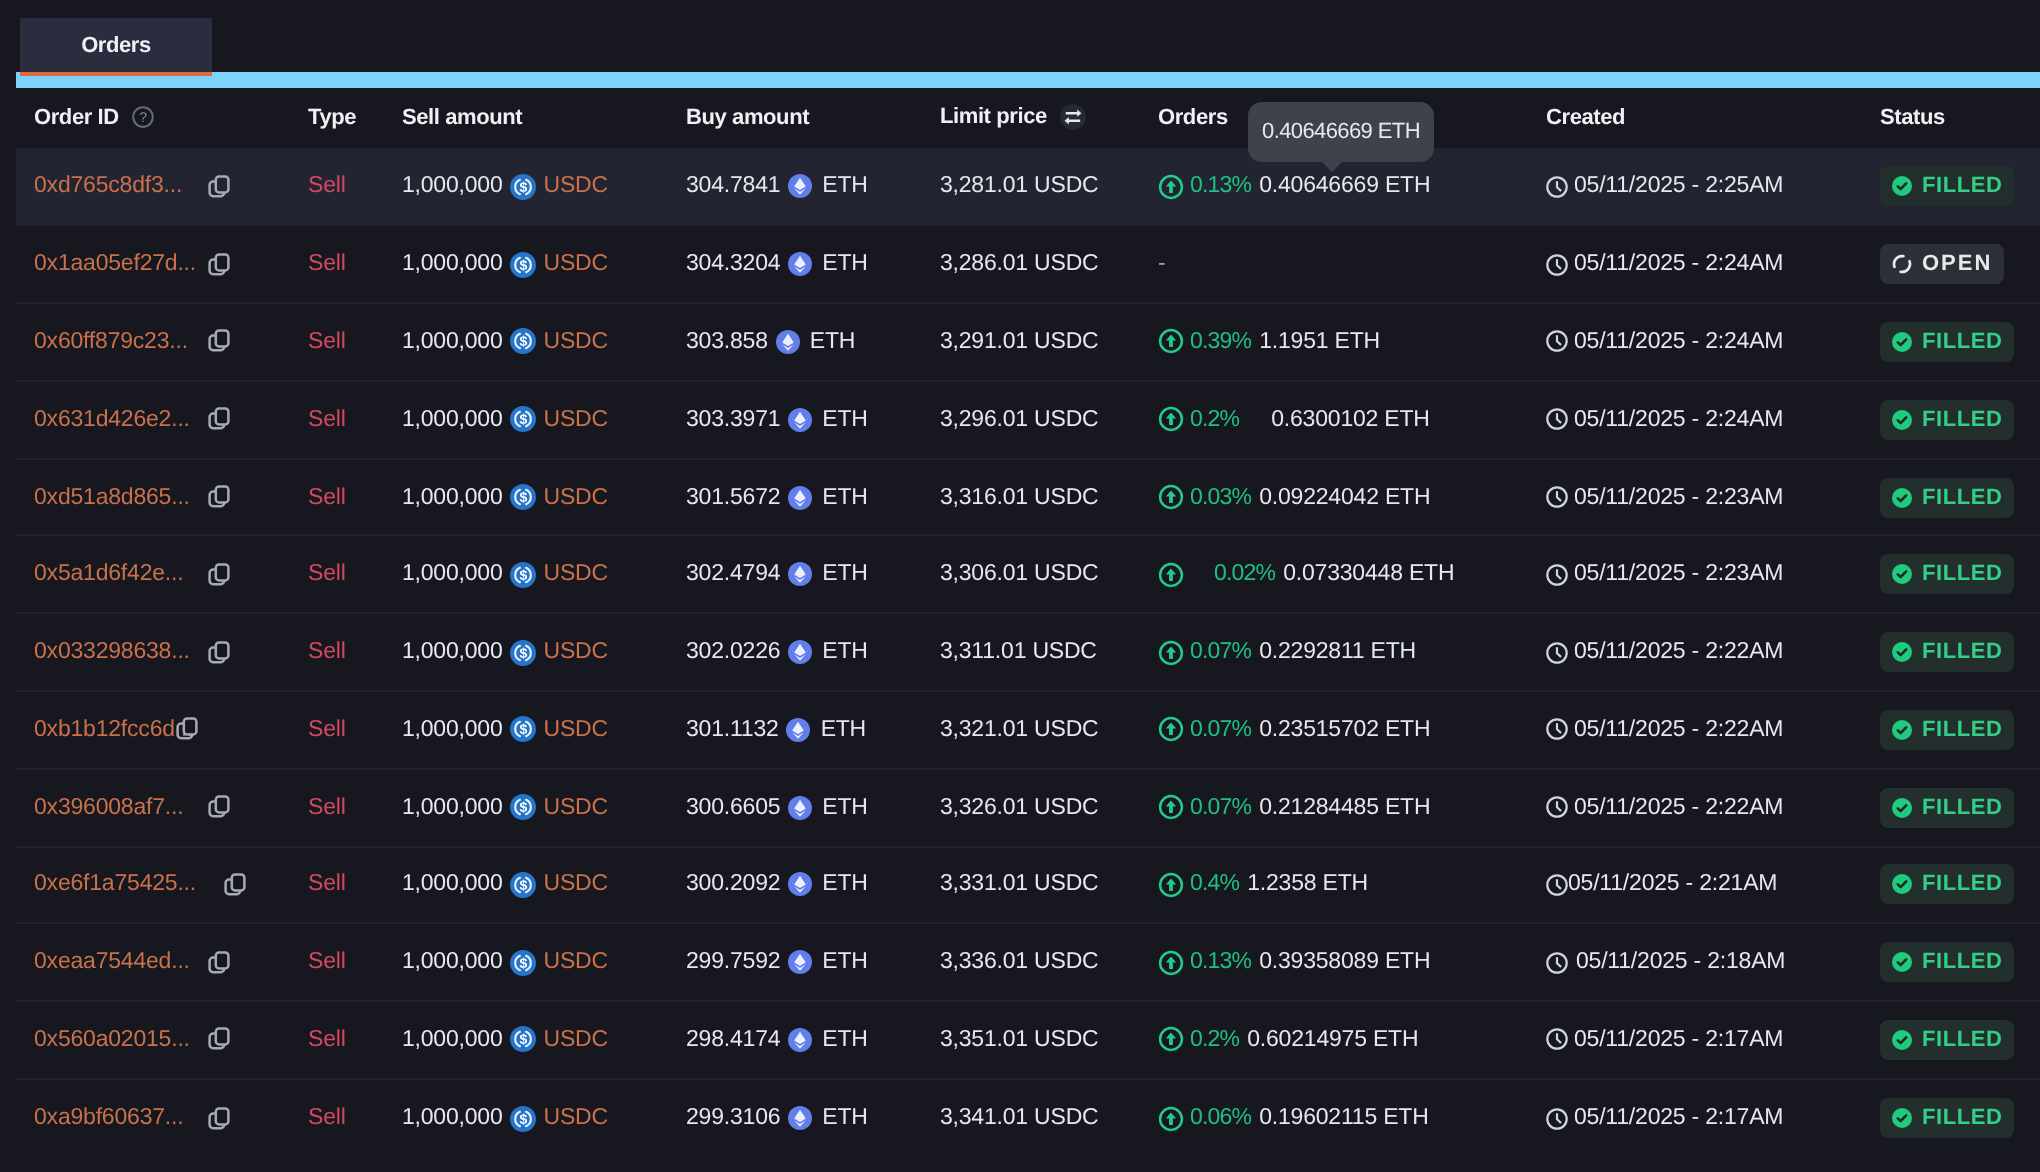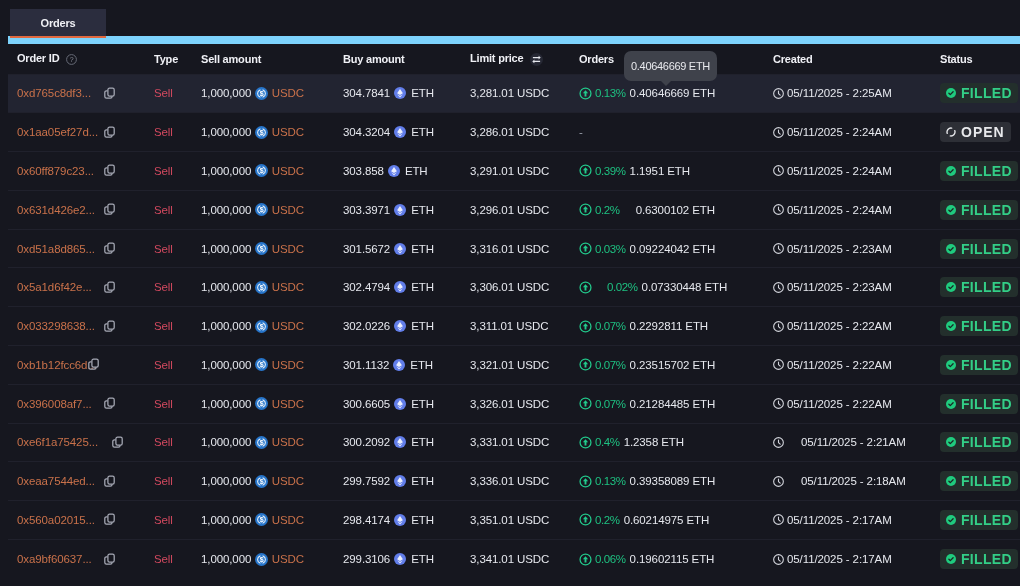--- a/index.html
+++ b/index.html
@@ -27,21 +27,21 @@
 td { height:38.79px; border-top:1px solid #20212C; }
 tr.hl td { background:#222431; }
 .lnk { color:#C9714A; }
 .sell { color:#D2495F; }
 .grn { color:#1EC081; letter-spacing:-0.4px; }
 .gray { color:#9BA0AC; }
 svg { display:inline-block; vertical-align:middle; }
 .cell { display:flex; align-items:center; }
 .badge {
   display:inline-flex; align-items:center; height:20px;
-  border-radius:4px; font-weight:bold; font-size:14px; letter-spacing:0.3px; padding:0 6px;
+  border-radius:4px; font-weight:bold; font-size:11px; letter-spacing:0.3px; padding:0 6px;
 }
 .badge svg { margin-right:5px; }
 .b-filled { background:#232F2C; color:#33CE87; }
 .b-open { background:#2D2F36; color:#E8E9EC; letter-spacing:1px; }
 .tooltip {
   position:absolute; left:624px; top:51px; height:30px; background:#3F424B;
   border-radius:7px; color:#E8E9ED; font-size:11px; letter-spacing:-0.3px; display:flex; align-items:center;
   padding:0 7px; z-index:5;
 }
 .tooltip:after {
@@ -640,21 +640,21 @@
               <span class="grn" style="margin-left:3px;">0.4%</span>
               <span style="margin-left:4px">1.2358 ETH</span>
             </div>
           </td>
       <td>
             <div class="cell">
               <svg width="11" height="11" viewBox="0 0 11 11" style="flex:none">
                 <circle cx="5.5" cy="5.5" r="4.85" stroke="#D2D4DB" stroke-width="1.1" fill="none"></circle>
                 <path d="M5.5 3.0 V5.6 L7.2 7.2" stroke="#D2D4DB" stroke-width="1.1" fill="none" stroke-linecap="round" stroke-linejoin="round"></path>
               </svg>
-              <span style="margin-left:17px">05/11/2025 - 2:21AM</span>
+              <span style="margin-left:0">05/11/2025 - 2:21AM</span>
             </div>
           </td>
       <td><span class="badge b-filled"><svg style="margin-right:5px" width="10" height="10" viewBox="0 0 10 10">
                 <circle cx="5" cy="5" r="5" fill="#1FCB7E"></circle>
                 <path d="M2.9 5.2 L4.3 6.6 L7.1 3.7" stroke="#1A2925" stroke-width="1.3" fill="none" stroke-linecap="round" stroke-linejoin="round"></path>
               </svg>FILLED</span></td>
     </tr>
     <tr>
       <td>
             <div class="cell">
@@ -698,21 +698,21 @@
               <span class="grn" style="margin-left:3px;">0.13%</span>
               <span style="margin-left:4px">0.39358089 ETH</span>
             </div>
           </td>
       <td>
             <div class="cell">
               <svg width="11" height="11" viewBox="0 0 11 11" style="flex:none">
                 <circle cx="5.5" cy="5.5" r="4.85" stroke="#D2D4DB" stroke-width="1.1" fill="none"></circle>
                 <path d="M5.5 3.0 V5.6 L7.2 7.2" stroke="#D2D4DB" stroke-width="1.1" fill="none" stroke-linecap="round" stroke-linejoin="round"></path>
               </svg>
-              <span style="margin-left:17px">05/11/2025 - 2:18AM</span>
+              <span style="margin-left:4px">05/11/2025 - 2:18AM</span>
             </div>
           </td>
       <td><span class="badge b-filled"><svg style="margin-right:5px" width="10" height="10" viewBox="0 0 10 10">
                 <circle cx="5" cy="5" r="5" fill="#1FCB7E"></circle>
                 <path d="M2.9 5.2 L4.3 6.6 L7.1 3.7" stroke="#1A2925" stroke-width="1.3" fill="none" stroke-linecap="round" stroke-linejoin="round"></path>
               </svg>FILLED</span></td>
     </tr>
     <tr>
       <td>
             <div class="cell">

